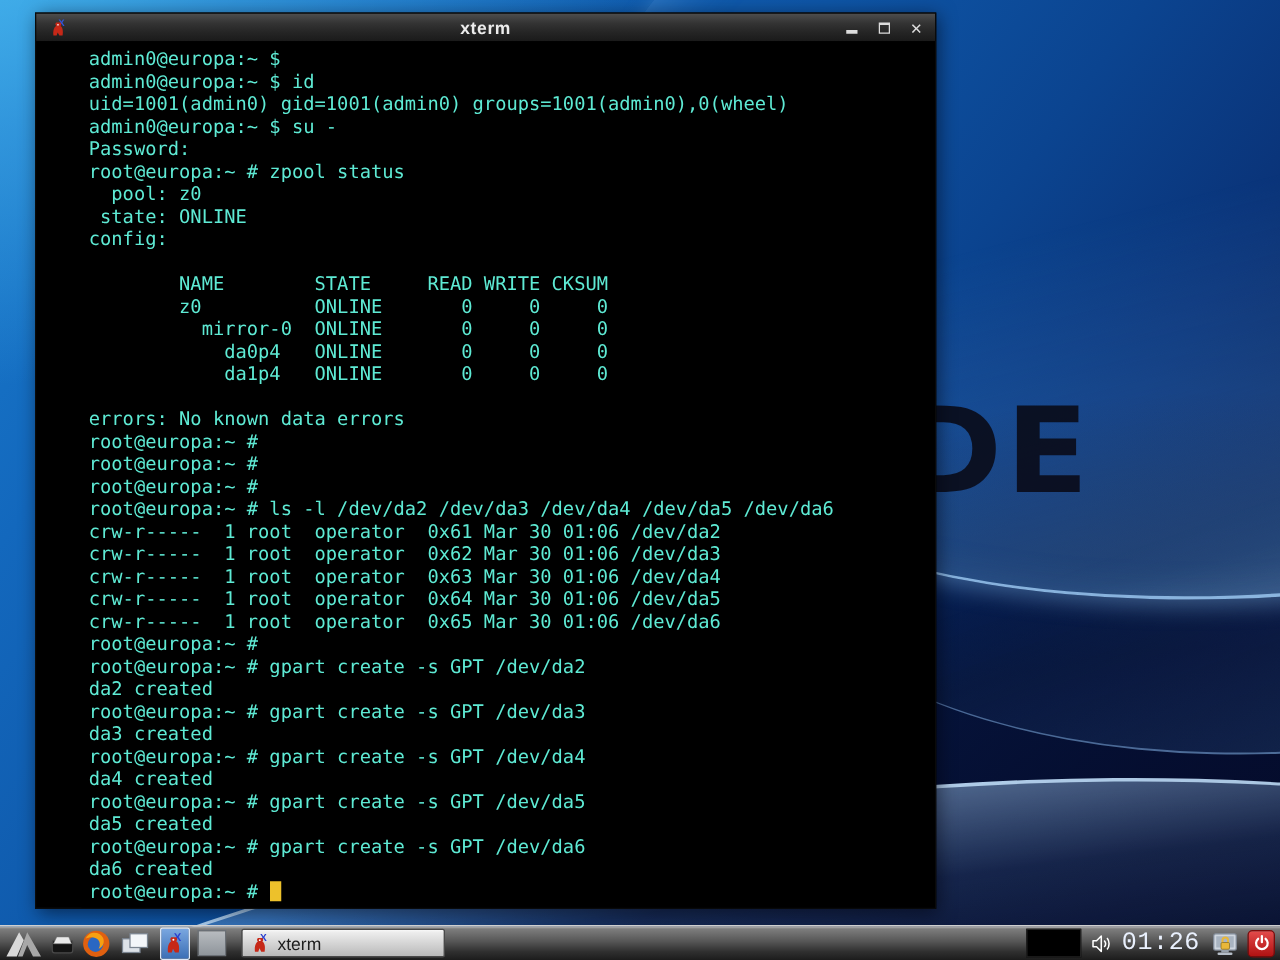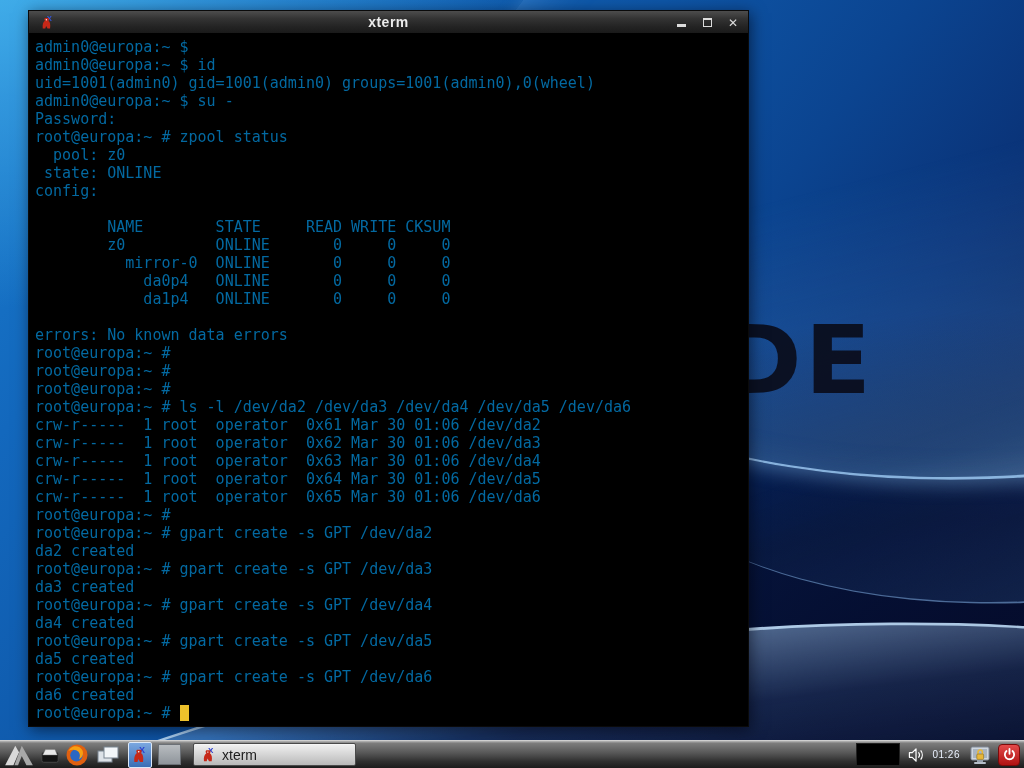--- a/index.html
+++ b/index.html
@@ -60,21 +60,21 @@
   .ql-active { background:linear-gradient(#7aa7e0,#3b6eb5); border:1px solid #dce8f8; border-radius:2px;
     padding:1px; margin-left:4px; }
   .pager-box { width:23px; height:21px; background:linear-gradient(#b8bcc0,#8f959b); border:1px solid #6b7076;
     margin-left:6px; cursor:pointer; }
   .task-button { margin-left:12px; width:163px; height:23px; border:1px solid #4a4a4a; border-radius:2px;
     background:linear-gradient(#f2f2f2,#d8d8d8 45%,#b9b9b9); display:flex; align-items:center; gap:4px;
     padding:0 6px; cursor:pointer; box-shadow:0 1px 1px rgba(255,255,255,.4) inset; }
   .task-label { font-size:14px; color:#1c1c1c; font-family:"Liberation Sans",sans-serif; }
   .tb-spacer { flex:1; }
   .tray-black { width:44px; height:23px; background:#000; border:1px solid #222; margin-right:6px; cursor:pointer; }
-  .clock { color:#e9f0fd; font-size:10px; margin:0 8px 0 6px; letter-spacing:.5px; cursor:pointer; }
+  .clock { color:#e9f0fd; font-size:20px; margin:0 8px 0 6px; letter-spacing:.5px; cursor:pointer;font-family:Liberation Mono, monospace; }
   .power-btn { width:22px; height:22px; border-radius:4px; margin:0 4px 0 6px;
     background:linear-gradient(#e34b4b,#b01212); border:1px solid #7d0a0a;
     display:flex; align-items:center; justify-content:center; cursor:pointer; }
 </style>
 </head>
 <body>
 
 <div class="desktop">
   <div class="darken-br"></div>
   <div class="swoosh swoosh-mid2"></div>
@@ -95,21 +95,21 @@
             <span class="glyph-min"></span>
           </span>
         <span class="wbtn">
             <span class="glyph-max"></span>
           </span>
         <span class="wbtn">
             <span class="glyph-close">✕</span>
           </span>
       </span>
     </div>
-    <pre class="terminal" style="color: #0369a1; background: rgb(0, 0, 0);"><span>admin0@europa:~ $
+    <pre class="terminal" style="color: #5eead4; background: rgb(0, 0, 0); margin-left: 36px;"><span>admin0@europa:~ $
 admin0@europa:~ $ id
 uid=1001(admin0) gid=1001(admin0) groups=1001(admin0),0(wheel)
 admin0@europa:~ $ su -
 Password:
 root@europa:~ # zpool status
   pool: z0
  state: ONLINE
 config:
 
         NAME        STATE     READ WRITE CKSUM

